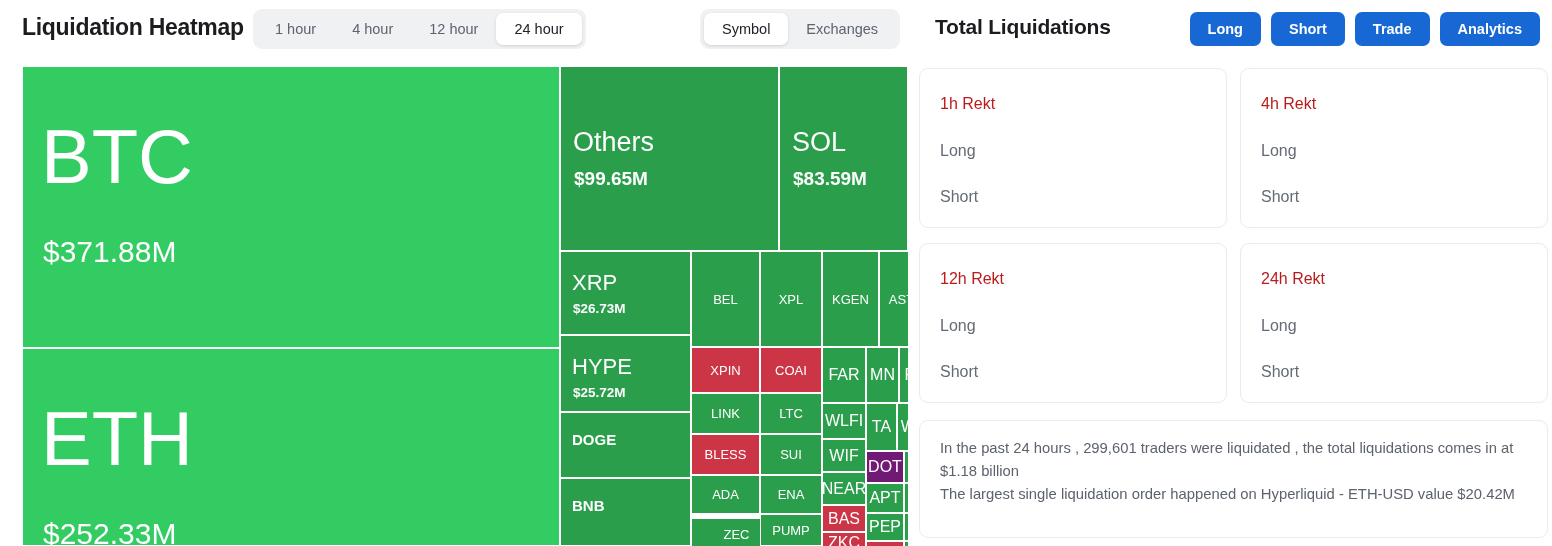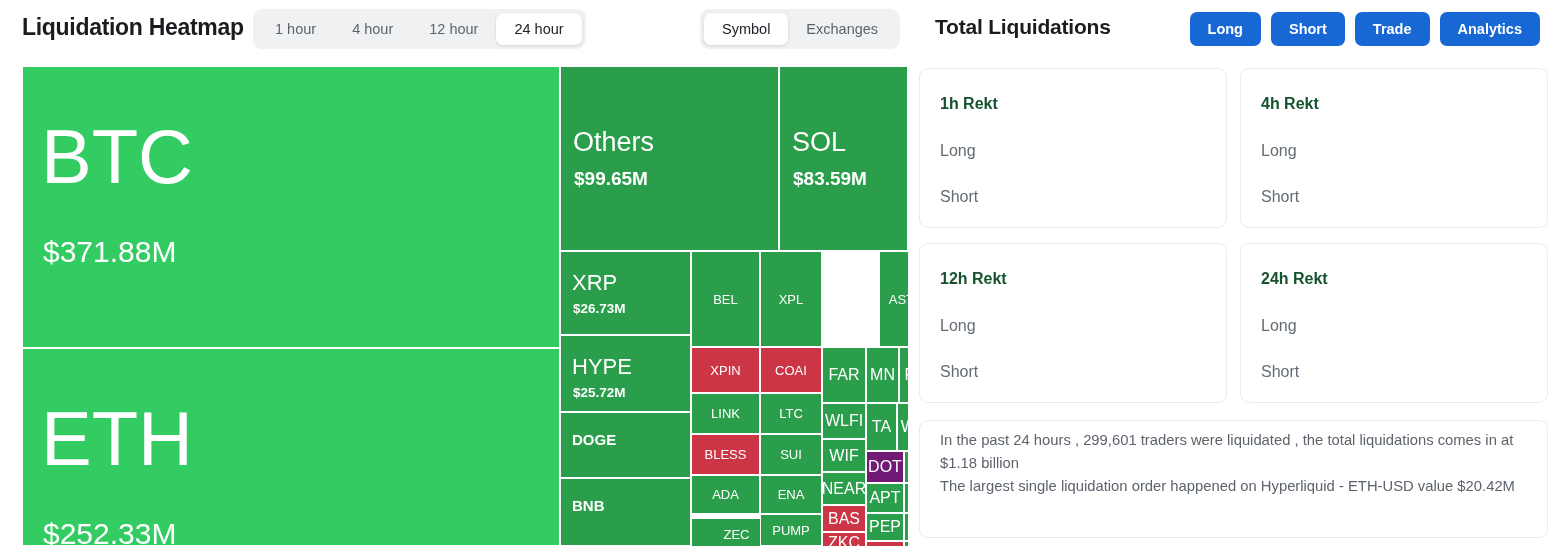--- a/index.html
+++ b/index.html
@@ -97,26 +97,26 @@
   .stat-card { width: 308px; height: 160px; }
   .stat-row {
     position: absolute; left: 0; width: 100%;
     display: flex; justify-content: space-between; align-items: center;
     padding: 0 20px;
   }
   .stat-row.r0 { top: 26px; }
   .stat-row.r1 { top: 73px; }
   .stat-row.r2 { top: 119px; }
   .stat-label { font-size: 16px; color: #636b75; }
-  .stat-row.r0 .stat-label { font-weight: bold; color: #14532d; }
+  .stat-row.r0 .stat-label { font-weight: normal; color: #b91c1c; }
   .stat-value { font-size: 16.5px; color: #2b2f36; }
 
   .summary-card {
     left: 919px; top: 420px; width: 629px; height: 118px;
-    padding: 8px 20px;
+    padding: 16px 20px;
   }
   .summary-card p {
     font-size: 14.8px; line-height: 23px; color: #5c636d;
   }
 </style>
 </head>
 <body>
 
 <div id="app">
 
@@ -175,20 +175,23 @@
       </div>
       <div class="tile t-sm" style="left: 538px; top: 412px; width: 131px; height: 68px; background: rgb(43, 158, 76);">
         <span class="sym">BNB</span>
       </div>
       <div class="tile t-xs" style="left: 669px; top: 185px; width: 69px; height: 96px; background: rgb(43, 158, 76);">
         <span class="sym">BEL</span>
       </div>
       <div class="tile t-xs" style="left: 738px; top: 185px; width: 62px; height: 96px; background: rgb(43, 158, 76);">
         <span class="sym">XPL</span>
       </div>
+      <div class="tile t-xs" style="left: 800px; top: 185px; width: 57px; height: 96px; background: rgb(43, 158, 76);">
+        <span class="sym">KGEN</span>
+      </div>
       <div class="tile t-xs" style="left: 857px; top: 185px; width: 45px; height: 96px; background: rgb(43, 158, 76);">
         <span class="sym">AST</span>
       </div>
       <div class="tile t-xs" style="left: 669px; top: 281px; width: 69px; height: 46px; background: rgb(204, 53, 69);">
         <span class="sym">XPIN</span>
       </div>
       <div class="tile t-xs" style="left: 738px; top: 281px; width: 62px; height: 46px; background: rgb(204, 53, 69);">
         <span class="sym">COAI</span>
       </div>
       <div class="tile t-xs" style="left: 669px; top: 327px; width: 69px; height: 41px; background: rgb(43, 158, 76);">

